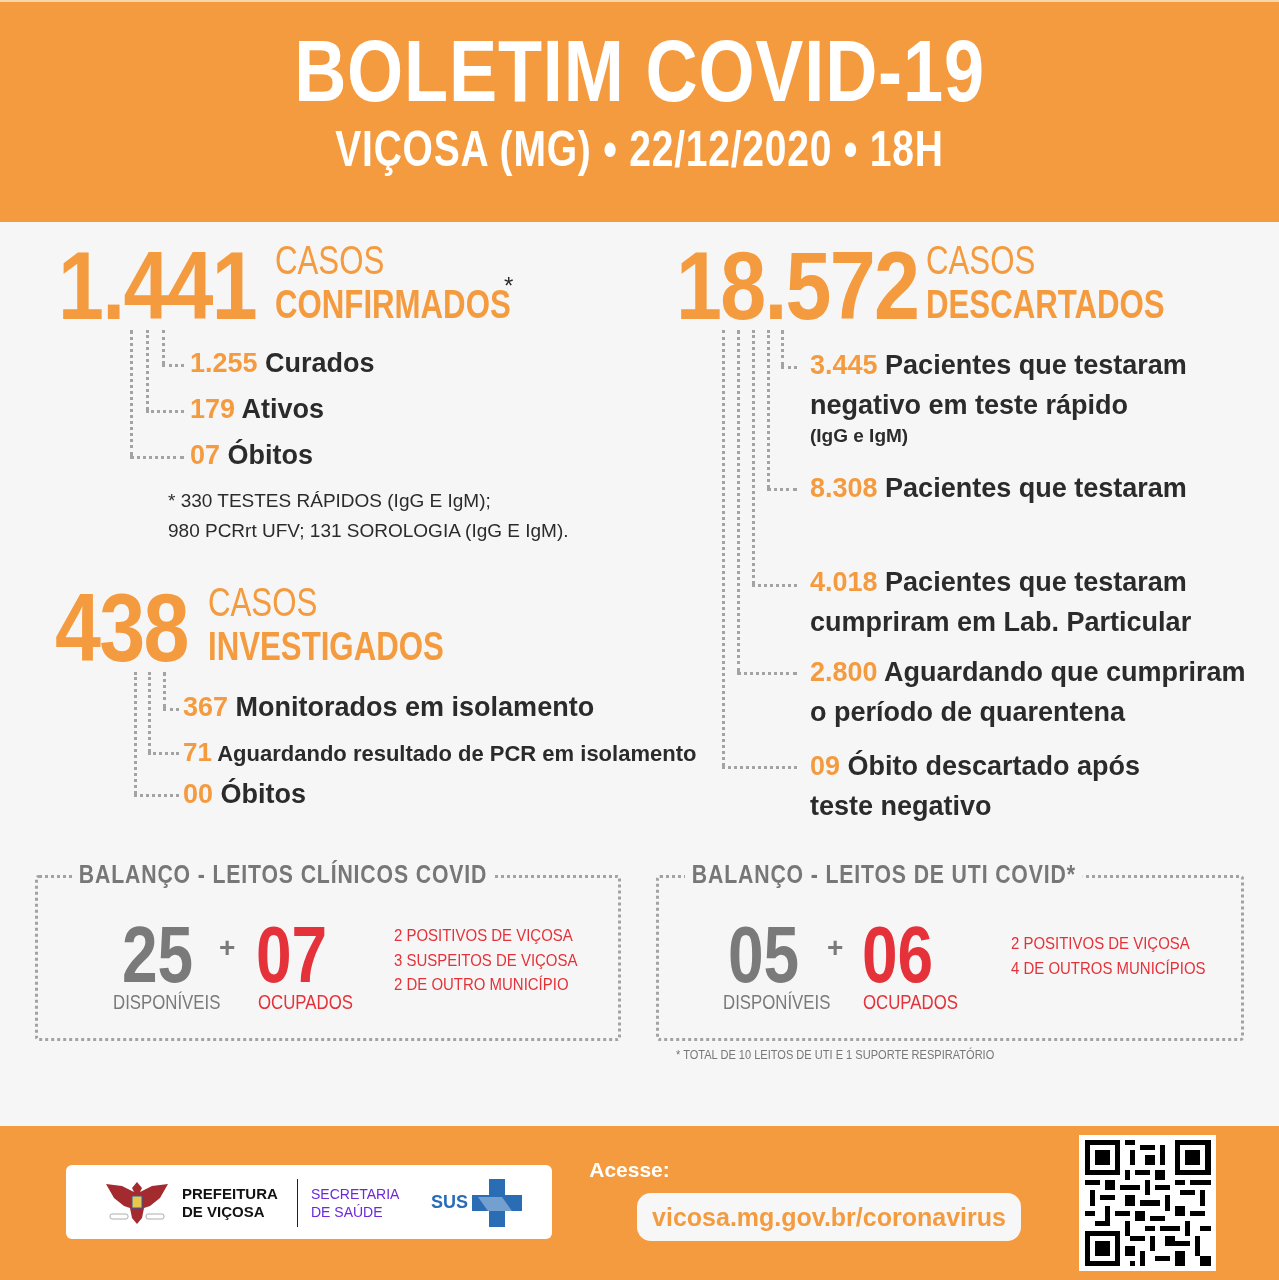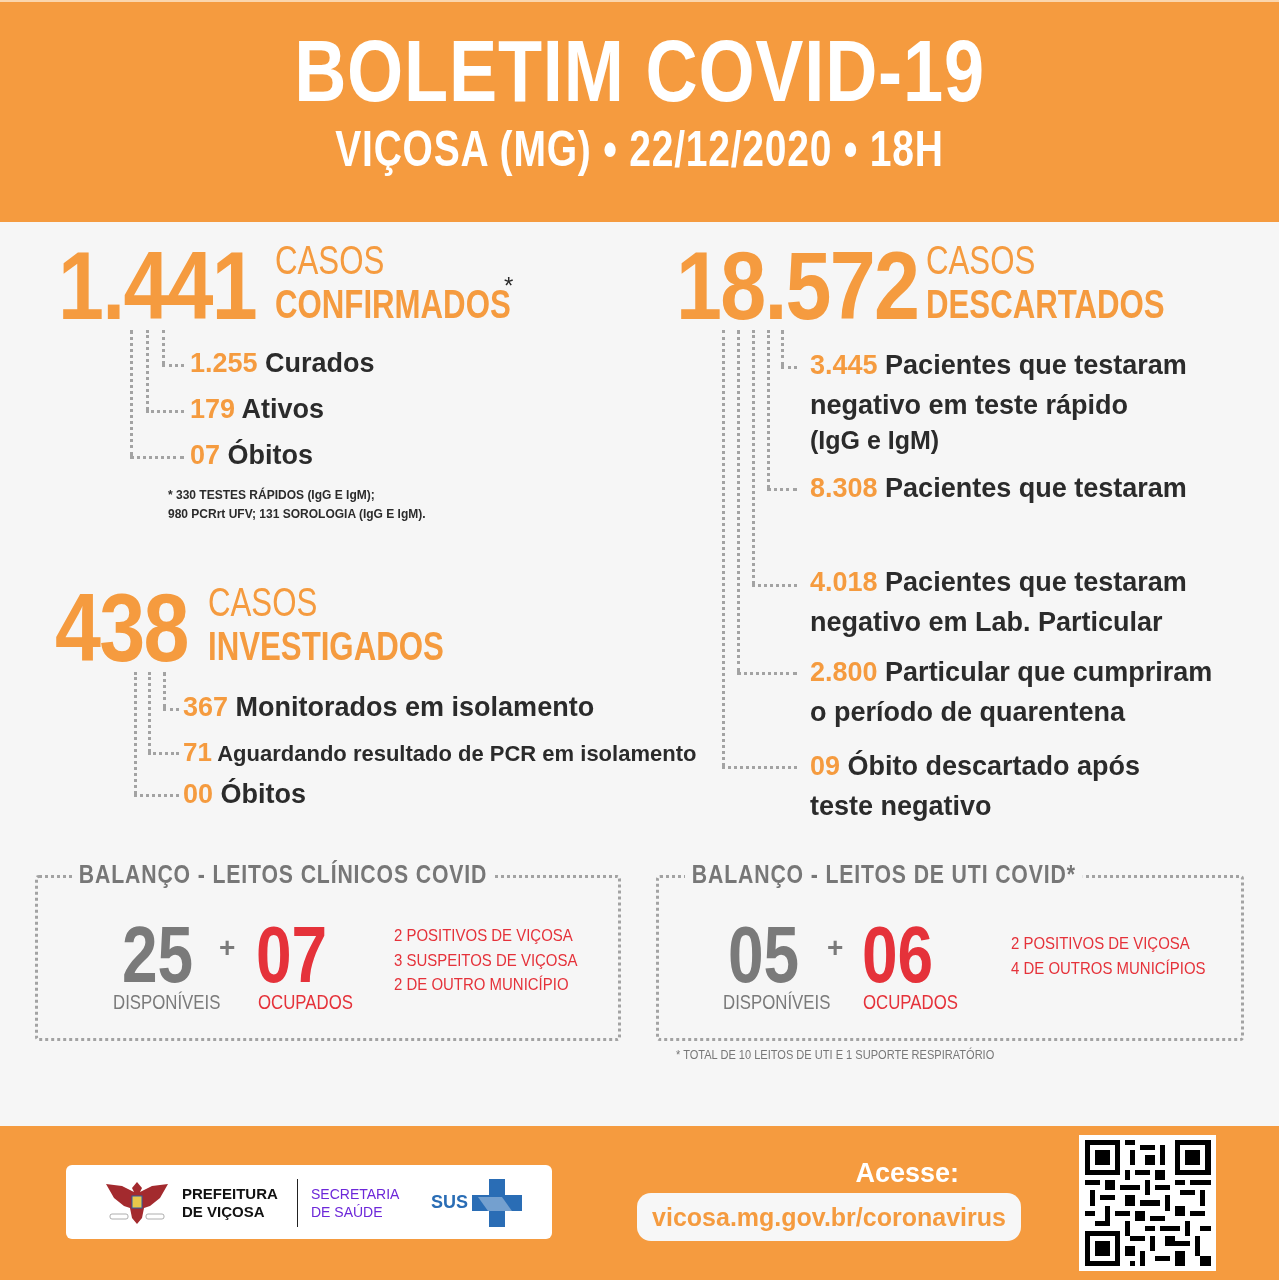--- a/index.html
+++ b/index.html
@@ -11,43 +11,43 @@
   .subtitle{position:absolute;left:0;width:100%;top:118px;text-align:center;color:#fff;font-weight:700;font-size:50px;transform:scaleX(0.78);transform-origin:center top;letter-spacing:1px}
   
   .bignum{position:absolute;color:#f59b3f;font-weight:700;font-size:96px;line-height:1;letter-spacing:-2px;transform:scaleX(0.86);transform-origin:left top}
   .biglbl{position:absolute;color:#f59b3f;font-weight:700;line-height:1;transform:scaleX(0.78);transform-origin:left top}
   .biglbl .l1{font-weight:400;font-size:40px;display:block}
   .biglbl .l2{font-size:40px;display:block;margin-top:4px}
   .asterisk{position:absolute;color:#2b2b2b;font-size:24px}
   
   .item{position:absolute;font-size:27px;font-weight:700;color:#2b2b2b;line-height:1.45;white-space:nowrap}
   .item .n{color:#f59b3f}
-  .item .small{font-size:25px;font-weight:700;display:block;line-height:1.2}
-  .note{position:absolute;font-size:12px;font-weight:700;color:#2b2b2b;line-height:1.6}
+  .item .small{font-size:19px;font-weight:700;display:block;line-height:1.2}
+  .note{position:absolute;font-size:19px;font-weight:400;color:#2b2b2b;line-height:1.6}
   
   .vline{position:absolute;width:0;border-left:3px dotted #a3a3a3}
   .hline{position:absolute;height:0;border-top:3px dotted #a3a3a3}
   
   .box{position:absolute;border:3px dotted #a3a3a3;border-radius:4px}
   .box-title{position:absolute;background:#f6f6f6;color:#777;font-weight:700;font-size:25px;padding:0 8px;letter-spacing:1px;transform:scaleX(0.85);transform-origin:left top;white-space:nowrap}
   .bednum{position:absolute;font-weight:700;font-size:80px;line-height:1;transform:scaleX(0.8);transform-origin:left top}
   .gray{color:#7a7a7a}
   .red{color:#e5323a}
   .plus{position:absolute;color:#7a7a7a;font-weight:700;font-size:28px}
   .bedlbl{position:absolute;font-size:21px;transform:scaleX(0.8);transform-origin:left top;white-space:nowrap}
   .bednotes{position:absolute;color:#e5323a;font-size:17px;line-height:1.45;transform:scaleX(0.88);transform-origin:left top;white-space:nowrap}
   .footnote{position:absolute;color:#777;font-size:13px;transform:scaleX(0.85);transform-origin:left top;white-space:nowrap}
   
   .footer{position:absolute;left:0;top:1126px;width:1279px;height:154px;background:#f59b3f}
   .logo-card{position:absolute;left:66px;top:1165px;width:486px;height:74px;background:#fff;border-radius:6px}
   .pref{position:absolute;left:182px;top:1185px;font-weight:700;font-size:15px;line-height:1.2;color:#111}
   .divider{position:absolute;left:297px;top:1179px;width:1px;height:48px;background:#222}
   .secr{position:absolute;left:311px;top:1186px;font-size:14px;line-height:1.25;color:#6d28d9}
   .sus{position:absolute;left:431px;top:1192px;font-weight:700;font-size:18px;color:#2a6db5}
-  .acesse{position:absolute;left:0;width:100%;top:1158px;font-weight:700;font-size:27px;color:#fff;text-align:right;left:300px;width:659px}
+  .acesse{position:absolute;left:0;width:100%;top:1158px;font-weight:700;font-size:21px;color:#fff;text-align:center;left:300px;width:659px}
   .url{position:absolute;left:637px;top:1193px;width:384px;height:48px;background:#f7f7f7;border-radius:14px;color:#f59b3f;font-weight:700;font-size:25px;line-height:48px;text-align:center}
   .qr{position:absolute;left:1079px;top:1135px;width:137px;height:136px;background:#fff;padding:5px}
 </style>
 </head>
 <body>
 
 <div class="header">
   <div class="title">BOLETIM COVID-19</div>
   <div class="subtitle">VIÇOSA (MG)  •  22/12/2020  •  18H</div>
 </div>
@@ -132,25 +132,25 @@
   <span>negativo em teste rápido</span>
   <span class="small">(IgG e IgM)</span>
 </div>
 <div class="item" style="left:810px;top:468px;line-height:40px">
   <span class="n">8.308</span>
   <span>Pacientes que testaram</span><br>
 </div>
 <div class="item" style="left:810px;top:562px;line-height:40px">
   <span class="n">4.018</span>
   <span>Pacientes que testaram</span><br>
-  <span>negativo em Lab. Particular</span>
+  <span>cumpriram em Lab. Particular</span>
 </div>
 <div class="item" style="left:810px;top:652px;line-height:40px">
   <span class="n">2.800</span>
-  <span>Particular que cumpriram</span><br>
+  <span>Aguardando que cumpriram</span><br>
   <span>o período de quarentena</span>
 </div>
 <div class="item" style="left:810px;top:746px;line-height:40px">
   <span class="n">09</span>
   <span>Óbito descartado após</span><br>
   <span>teste negativo</span>
 </div>
 
 <div class="box" style="left:35px;top:875px;width:586px;height:166px"></div>
 <div class="box-title" style="left:72px;top:860px">BALANÇO - LEITOS CLÍNICOS COVID</div>

